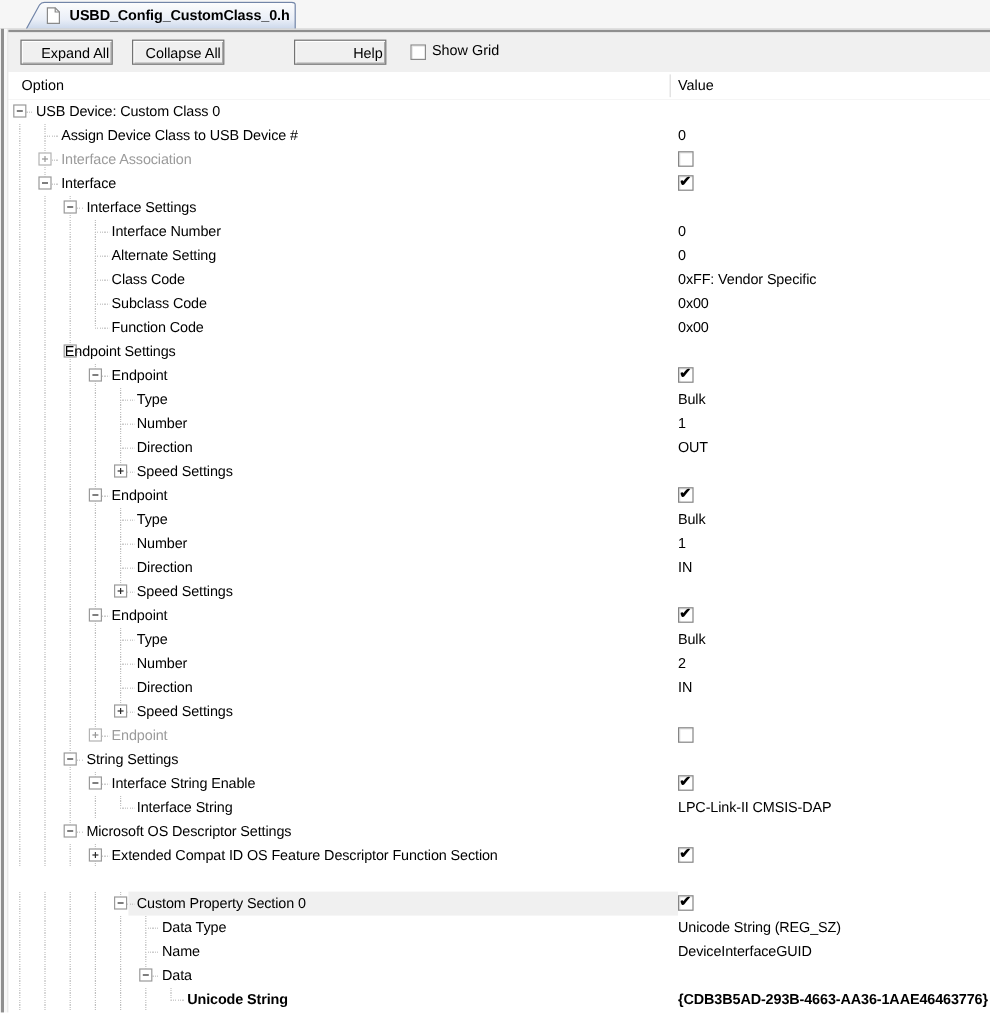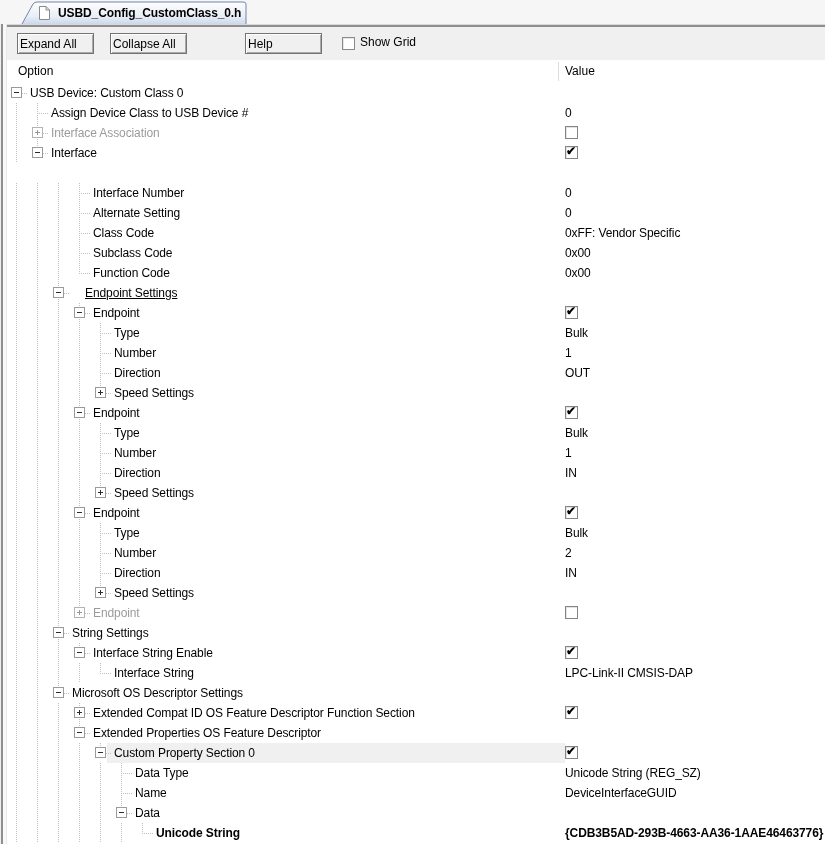--- a/index.html
+++ b/index.html
@@ -12,21 +12,21 @@
   .tab svg{position:absolute;left:0;top:0;}
   .doc-icon{position:absolute;left:17px;top:4px;width:13px;height:16px;}
   .tab-title{position:absolute;left:37px;top:5px;font-weight:bold;white-space:nowrap;letter-spacing:-0.1px;}
 
   .band{position:absolute;left:0;top:24px;width:825px;height:3px;background:#8f8f8f;border-top:1px solid #d9d9d9;box-sizing:border-box;}
 
   
   .toolbar{position:absolute;left:0;top:27px;width:825px;height:33px;background:#f0f0f0;}
   .btn{position:absolute;top:6px;height:21px;background:#f0f0f0;border:1px solid #737373;
     box-shadow:inset 1px 1px 0 #ffffff, inset -1px -1px 0 #a9a9a9;
-    font-family:"Liberation Sans",sans-serif;font-size:12px;padding:0 2px;text-align:left;color:#000;}
+    font-family:"Liberation Sans",sans-serif;font-size:12px;padding:0 2px;text-align:right;color:#000;}
   .btn.b1{left:17px;width:77px}.btn.b2{left:110px;width:77px}.btn.b3{left:245px;width:77px}
   .tcb{position:absolute;left:342px;top:10px;width:13px;height:13px;background:#fff;border:1px solid #8a8a8a;
        box-sizing:border-box;box-shadow:inset 1px 1px 0 #e7e7e7;}
   .tcb-label{position:absolute;left:360px;top:8px;white-space:nowrap;}
 
   
   .ghead{position:absolute;left:0;top:60px;width:825px;height:23px;background:#ffffff;border-bottom:1px solid #d7d7d7;box-sizing:content-box;}
   .ghead .oc{position:absolute;left:18px;top:4px;text-align:center;}
   .ghead .vc{position:absolute;left:565px;top:4px;}
   .ghead .hdiv{position:absolute;left:558px;top:2px;height:19px;width:1px;background:#dcdcdc;}
@@ -130,285 +130,296 @@
         <span class="vg" style="left: 37px; top: 0px; height: 10px;"></span>
         <span class="hg" style="left: 37px; width: 12px;"></span>
         <span class="exp" style="left: 32px;">
           <i class="h"></i>
         </span>
         <span class="lbl" style="left: 51px;">Interface</span>
         <span class="cbx">
           <span class="chk">✔</span>
         </span>
       </div>
-      <div class="row" style="top: 100px;">
-        <span class="vg" style="left: 16px; top: 0px; height: 20px;"></span>
-        <span class="vg" style="left: 37px; top: 0px; height: 20px;"></span>
-        <span class="vg" style="left: 58px; top: 0px; height: 20px;"></span>
-        <span class="vg" style="left: 79px; top: 0px; height: 10px;"></span>
-        <span class="vg" style="left: 79px; top: 10px; height: 10px;"></span>
-        <span class="hg" style="left: 79px; width: 12px;"></span>
-        <span class="lbl" style="left: 93px;">Interface Number</span>
-        <span class="val">0</span>
-      </div>
-      <div class="row" style="top: 120px;">
-        <span class="vg" style="left: 16px; top: 0px; height: 20px;"></span>
-        <span class="vg" style="left: 37px; top: 0px; height: 20px;"></span>
-        <span class="vg" style="left: 58px; top: 0px; height: 20px;"></span>
-        <span class="vg" style="left: 79px; top: 0px; height: 10px;"></span>
-        <span class="vg" style="left: 79px; top: 10px; height: 10px;"></span>
-        <span class="hg" style="left: 79px; width: 12px;"></span>
-        <span class="lbl" style="left: 93px;">Alternate Setting</span>
-        <span class="val">0</span>
-      </div>
-      <div class="row" style="top: 140px;">
-        <span class="vg" style="left: 16px; top: 0px; height: 20px;"></span>
-        <span class="vg" style="left: 37px; top: 0px; height: 20px;"></span>
-        <span class="vg" style="left: 58px; top: 0px; height: 20px;"></span>
-        <span class="vg" style="left: 79px; top: 0px; height: 10px;"></span>
-        <span class="vg" style="left: 79px; top: 10px; height: 10px;"></span>
-        <span class="hg" style="left: 79px; width: 12px;"></span>
-        <span class="lbl" style="left: 93px;">Class Code</span>
-        <span class="val">0xFF: Vendor Specific</span>
-      </div>
-      <div class="row" style="top: 160px;">
-        <span class="vg" style="left: 16px; top: 0px; height: 20px;"></span>
-        <span class="vg" style="left: 37px; top: 0px; height: 20px;"></span>
-        <span class="vg" style="left: 58px; top: 0px; height: 20px;"></span>
-        <span class="vg" style="left: 79px; top: 0px; height: 10px;"></span>
-        <span class="vg" style="left: 79px; top: 10px; height: 10px;"></span>
-        <span class="hg" style="left: 79px; width: 12px;"></span>
-        <span class="lbl" style="left: 93px;">Subclass Code</span>
-        <span class="val">0x00</span>
-      </div>
-      <div class="row" style="top: 180px;">
-        <span class="vg" style="left: 16px; top: 0px; height: 20px;"></span>
-        <span class="vg" style="left: 37px; top: 0px; height: 20px;"></span>
-        <span class="vg" style="left: 58px; top: 0px; height: 20px;"></span>
-        <span class="vg" style="left: 79px; top: 0px; height: 10px;"></span>
-        <span class="hg" style="left: 79px; width: 12px;"></span>
-        <span class="lbl" style="left: 93px;">Function Code</span>
-        <span class="val">0x00</span>
-      </div>
-      <div class="row" style="top: 200px;">
+      <div class="row" style="top: 80px;">
         <span class="vg" style="left: 16px; top: 0px; height: 20px;"></span>
         <span class="vg" style="left: 37px; top: 0px; height: 20px;"></span>
         <span class="vg" style="left: 58px; top: 0px; height: 10px;"></span>
         <span class="vg" style="left: 58px; top: 10px; height: 10px;"></span>
         <span class="hg" style="left: 58px; width: 12px;"></span>
         <span class="exp" style="left: 53px;">
           <i class="h"></i>
         </span>
-        <span class="lbl" style="left: 85px; text-decoration: underline;">Endpoint Settings</span>
-      </div>
-      <div class="row" style="top: 220px;">
-        <span class="vg" style="left: 16px; top: 0px; height: 20px;"></span>
-        <span class="vg" style="left: 37px; top: 0px; height: 20px;"></span>
-        <span class="vg" style="left: 58px; top: 0px; height: 20px;"></span>
-        <span class="vg" style="left: 79px; top: 0px; height: 10px;"></span>
-        <span class="vg" style="left: 79px; top: 10px; height: 10px;"></span>
-        <span class="hg" style="left: 79px; width: 12px;"></span>
-        <span class="exp" style="left: 74px;">
-          <i class="h"></i>
-        </span>
-        <span class="lbl" style="left: 93px;">Endpoint</span>
-        <span class="cbx">
-          <span class="chk">✔</span>
-        </span>
-      </div>
-      <div class="row" style="top: 240px;">
-        <span class="vg" style="left: 16px; top: 0px; height: 20px;"></span>
-        <span class="vg" style="left: 37px; top: 0px; height: 20px;"></span>
-        <span class="vg" style="left: 58px; top: 0px; height: 20px;"></span>
-        <span class="vg" style="left: 79px; top: 0px; height: 20px;"></span>
-        <span class="vg" style="left: 100px; top: 0px; height: 10px;"></span>
-        <span class="vg" style="left: 100px; top: 10px; height: 10px;"></span>
-        <span class="hg" style="left: 100px; width: 12px;"></span>
-        <span class="lbl" style="left: 114px;">Type</span>
-        <span class="val">Bulk</span>
-      </div>
-      <div class="row" style="top: 260px;">
-        <span class="vg" style="left: 16px; top: 0px; height: 20px;"></span>
-        <span class="vg" style="left: 37px; top: 0px; height: 20px;"></span>
-        <span class="vg" style="left: 58px; top: 0px; height: 20px;"></span>
-        <span class="vg" style="left: 79px; top: 0px; height: 20px;"></span>
-        <span class="vg" style="left: 100px; top: 0px; height: 10px;"></span>
-        <span class="vg" style="left: 100px; top: 10px; height: 10px;"></span>
-        <span class="hg" style="left: 100px; width: 12px;"></span>
-        <span class="lbl" style="left: 114px;">Number</span>
-        <span class="val">1</span>
-      </div>
-      <div class="row" style="top: 280px;">
-        <span class="vg" style="left: 16px; top: 0px; height: 20px;"></span>
-        <span class="vg" style="left: 37px; top: 0px; height: 20px;"></span>
-        <span class="vg" style="left: 58px; top: 0px; height: 20px;"></span>
-        <span class="vg" style="left: 79px; top: 0px; height: 20px;"></span>
-        <span class="vg" style="left: 100px; top: 0px; height: 10px;"></span>
-        <span class="vg" style="left: 100px; top: 10px; height: 10px;"></span>
-        <span class="hg" style="left: 100px; width: 12px;"></span>
-        <span class="lbl" style="left: 114px;">Direction</span>
-        <span class="val">OUT</span>
-      </div>
-      <div class="row" style="top: 300px;">
-        <span class="vg" style="left: 16px; top: 0px; height: 20px;"></span>
-        <span class="vg" style="left: 37px; top: 0px; height: 20px;"></span>
-        <span class="vg" style="left: 58px; top: 0px; height: 20px;"></span>
-        <span class="vg" style="left: 79px; top: 0px; height: 20px;"></span>
-        <span class="vg" style="left: 100px; top: 0px; height: 10px;"></span>
-        <span class="hg" style="left: 100px; width: 12px;"></span>
-        <span class="exp" style="left: 95px;">
-          <i class="h"></i>
-          <i class="v"></i>
-        </span>
-        <span class="lbl" style="left: 114px;">Speed Settings</span>
-      </div>
-      <div class="row" style="top: 320px;">
-        <span class="vg" style="left: 16px; top: 0px; height: 20px;"></span>
-        <span class="vg" style="left: 37px; top: 0px; height: 20px;"></span>
-        <span class="vg" style="left: 58px; top: 0px; height: 20px;"></span>
-        <span class="vg" style="left: 79px; top: 0px; height: 10px;"></span>
-        <span class="vg" style="left: 79px; top: 10px; height: 10px;"></span>
-        <span class="hg" style="left: 79px; width: 12px;"></span>
-        <span class="exp" style="left: 74px;">
-          <i class="h"></i>
-        </span>
-        <span class="lbl" style="left: 93px;">Endpoint</span>
-        <span class="cbx">
-          <span class="chk">✔</span>
-        </span>
-      </div>
-      <div class="row" style="top: 340px;">
-        <span class="vg" style="left: 16px; top: 0px; height: 20px;"></span>
-        <span class="vg" style="left: 37px; top: 0px; height: 20px;"></span>
-        <span class="vg" style="left: 58px; top: 0px; height: 20px;"></span>
-        <span class="vg" style="left: 79px; top: 0px; height: 20px;"></span>
-        <span class="vg" style="left: 100px; top: 0px; height: 10px;"></span>
-        <span class="vg" style="left: 100px; top: 10px; height: 10px;"></span>
-        <span class="hg" style="left: 100px; width: 12px;"></span>
-        <span class="lbl" style="left: 114px;">Type</span>
-        <span class="val">Bulk</span>
-      </div>
-      <div class="row" style="top: 360px;">
-        <span class="vg" style="left: 16px; top: 0px; height: 20px;"></span>
-        <span class="vg" style="left: 37px; top: 0px; height: 20px;"></span>
-        <span class="vg" style="left: 58px; top: 0px; height: 20px;"></span>
-        <span class="vg" style="left: 79px; top: 0px; height: 20px;"></span>
-        <span class="vg" style="left: 100px; top: 0px; height: 10px;"></span>
-        <span class="vg" style="left: 100px; top: 10px; height: 10px;"></span>
-        <span class="hg" style="left: 100px; width: 12px;"></span>
-        <span class="lbl" style="left: 114px;">Number</span>
-        <span class="val">1</span>
-      </div>
-      <div class="row" style="top: 380px;">
-        <span class="vg" style="left: 16px; top: 0px; height: 20px;"></span>
-        <span class="vg" style="left: 37px; top: 0px; height: 20px;"></span>
-        <span class="vg" style="left: 58px; top: 0px; height: 20px;"></span>
-        <span class="vg" style="left: 79px; top: 0px; height: 20px;"></span>
-        <span class="vg" style="left: 100px; top: 0px; height: 10px;"></span>
-        <span class="vg" style="left: 100px; top: 10px; height: 10px;"></span>
-        <span class="hg" style="left: 100px; width: 12px;"></span>
-        <span class="lbl" style="left: 114px;">Direction</span>
-        <span class="val">IN</span>
-      </div>
-      <div class="row" style="top: 400px;">
-        <span class="vg" style="left: 16px; top: 0px; height: 20px;"></span>
-        <span class="vg" style="left: 37px; top: 0px; height: 20px;"></span>
-        <span class="vg" style="left: 58px; top: 0px; height: 20px;"></span>
-        <span class="vg" style="left: 79px; top: 0px; height: 20px;"></span>
-        <span class="vg" style="left: 100px; top: 0px; height: 10px;"></span>
-        <span class="hg" style="left: 100px; width: 12px;"></span>
-        <span class="exp" style="left: 95px;">
-          <i class="h"></i>
-          <i class="v"></i>
-        </span>
-        <span class="lbl" style="left: 114px;">Speed Settings</span>
-      </div>
-      <div class="row" style="top: 420px;">
-        <span class="vg" style="left: 16px; top: 0px; height: 20px;"></span>
-        <span class="vg" style="left: 37px; top: 0px; height: 20px;"></span>
-        <span class="vg" style="left: 58px; top: 0px; height: 20px;"></span>
-        <span class="vg" style="left: 79px; top: 0px; height: 10px;"></span>
-        <span class="vg" style="left: 79px; top: 10px; height: 10px;"></span>
-        <span class="hg" style="left: 79px; width: 12px;"></span>
-        <span class="exp" style="left: 74px;">
-          <i class="h"></i>
-        </span>
-        <span class="lbl" style="left: 93px;">Endpoint</span>
-        <span class="cbx">
-          <span class="chk">✔</span>
-        </span>
-      </div>
-      <div class="row" style="top: 440px;">
-        <span class="vg" style="left: 16px; top: 0px; height: 20px;"></span>
-        <span class="vg" style="left: 37px; top: 0px; height: 20px;"></span>
-        <span class="vg" style="left: 58px; top: 0px; height: 20px;"></span>
-        <span class="vg" style="left: 79px; top: 0px; height: 20px;"></span>
-        <span class="vg" style="left: 100px; top: 0px; height: 10px;"></span>
-        <span class="vg" style="left: 100px; top: 10px; height: 10px;"></span>
-        <span class="hg" style="left: 100px; width: 12px;"></span>
-        <span class="lbl" style="left: 114px;">Type</span>
-        <span class="val">Bulk</span>
-      </div>
-      <div class="row" style="top: 460px;">
-        <span class="vg" style="left: 16px; top: 0px; height: 20px;"></span>
-        <span class="vg" style="left: 37px; top: 0px; height: 20px;"></span>
-        <span class="vg" style="left: 58px; top: 0px; height: 20px;"></span>
-        <span class="vg" style="left: 79px; top: 0px; height: 20px;"></span>
-        <span class="vg" style="left: 100px; top: 0px; height: 10px;"></span>
-        <span class="vg" style="left: 100px; top: 10px; height: 10px;"></span>
-        <span class="hg" style="left: 100px; width: 12px;"></span>
-        <span class="lbl" style="left: 114px;">Number</span>
-        <span class="val">2</span>
-      </div>
-      <div class="row" style="top: 480px;">
-        <span class="vg" style="left: 16px; top: 0px; height: 20px;"></span>
-        <span class="vg" style="left: 37px; top: 0px; height: 20px;"></span>
-        <span class="vg" style="left: 58px; top: 0px; height: 20px;"></span>
-        <span class="vg" style="left: 79px; top: 0px; height: 20px;"></span>
-        <span class="vg" style="left: 100px; top: 0px; height: 10px;"></span>
-        <span class="vg" style="left: 100px; top: 10px; height: 10px;"></span>
-        <span class="hg" style="left: 100px; width: 12px;"></span>
-        <span class="lbl" style="left: 114px;">Direction</span>
-        <span class="val">IN</span>
-      </div>
-      <div class="row" style="top: 500px;">
-        <span class="vg" style="left: 16px; top: 0px; height: 20px;"></span>
-        <span class="vg" style="left: 37px; top: 0px; height: 20px;"></span>
-        <span class="vg" style="left: 58px; top: 0px; height: 20px;"></span>
-        <span class="vg" style="left: 79px; top: 0px; height: 20px;"></span>
-        <span class="vg" style="left: 100px; top: 0px; height: 10px;"></span>
-        <span class="hg" style="left: 100px; width: 12px;"></span>
-        <span class="exp" style="left: 95px;">
-          <i class="h"></i>
-          <i class="v"></i>
-        </span>
-        <span class="lbl" style="left: 114px;">Speed Settings</span>
-      </div>
-      <div class="row dis" style="top: 520px;">
-        <span class="vg" style="left: 16px; top: 0px; height: 20px;"></span>
-        <span class="vg" style="left: 37px; top: 0px; height: 20px;"></span>
-        <span class="vg" style="left: 58px; top: 0px; height: 20px;"></span>
-        <span class="vg" style="left: 79px; top: 0px; height: 10px;"></span>
-        <span class="hg" style="left: 79px; width: 12px;"></span>
-        <span class="exp" style="left: 74px;">
-          <i class="h"></i>
-          <i class="v"></i>
-        </span>
-        <span class="lbl" style="left: 93px;">Endpoint</span>
-        <span class="cbx"></span>
-      </div>
-      <div class="row" style="top: 540px;">
+        <span class="lbl" style="left: 72px;">Interface Settings</span>
+      </div>
+      <div class="row" style="top: 100px;">
+        <span class="vg" style="left: 16px; top: 0px; height: 20px;"></span>
+        <span class="vg" style="left: 37px; top: 0px; height: 20px;"></span>
+        <span class="vg" style="left: 58px; top: 0px; height: 20px;"></span>
+        <span class="vg" style="left: 79px; top: 0px; height: 10px;"></span>
+        <span class="vg" style="left: 79px; top: 10px; height: 10px;"></span>
+        <span class="hg" style="left: 79px; width: 12px;"></span>
+        <span class="lbl" style="left: 93px;">Interface Number</span>
+        <span class="val">0</span>
+      </div>
+      <div class="row" style="top: 120px;">
+        <span class="vg" style="left: 16px; top: 0px; height: 20px;"></span>
+        <span class="vg" style="left: 37px; top: 0px; height: 20px;"></span>
+        <span class="vg" style="left: 58px; top: 0px; height: 20px;"></span>
+        <span class="vg" style="left: 79px; top: 0px; height: 10px;"></span>
+        <span class="vg" style="left: 79px; top: 10px; height: 10px;"></span>
+        <span class="hg" style="left: 79px; width: 12px;"></span>
+        <span class="lbl" style="left: 93px;">Alternate Setting</span>
+        <span class="val">0</span>
+      </div>
+      <div class="row" style="top: 140px;">
+        <span class="vg" style="left: 16px; top: 0px; height: 20px;"></span>
+        <span class="vg" style="left: 37px; top: 0px; height: 20px;"></span>
+        <span class="vg" style="left: 58px; top: 0px; height: 20px;"></span>
+        <span class="vg" style="left: 79px; top: 0px; height: 10px;"></span>
+        <span class="vg" style="left: 79px; top: 10px; height: 10px;"></span>
+        <span class="hg" style="left: 79px; width: 12px;"></span>
+        <span class="lbl" style="left: 93px;">Class Code</span>
+        <span class="val">0xFF: Vendor Specific</span>
+      </div>
+      <div class="row" style="top: 160px;">
+        <span class="vg" style="left: 16px; top: 0px; height: 20px;"></span>
+        <span class="vg" style="left: 37px; top: 0px; height: 20px;"></span>
+        <span class="vg" style="left: 58px; top: 0px; height: 20px;"></span>
+        <span class="vg" style="left: 79px; top: 0px; height: 10px;"></span>
+        <span class="vg" style="left: 79px; top: 10px; height: 10px;"></span>
+        <span class="hg" style="left: 79px; width: 12px;"></span>
+        <span class="lbl" style="left: 93px;">Subclass Code</span>
+        <span class="val">0x00</span>
+      </div>
+      <div class="row" style="top: 180px;">
+        <span class="vg" style="left: 16px; top: 0px; height: 20px;"></span>
+        <span class="vg" style="left: 37px; top: 0px; height: 20px;"></span>
+        <span class="vg" style="left: 58px; top: 0px; height: 20px;"></span>
+        <span class="vg" style="left: 79px; top: 0px; height: 10px;"></span>
+        <span class="hg" style="left: 79px; width: 12px;"></span>
+        <span class="lbl" style="left: 93px;">Function Code</span>
+        <span class="val">0x00</span>
+      </div>
+      <div class="row" style="top: 200px;">
         <span class="vg" style="left: 16px; top: 0px; height: 20px;"></span>
         <span class="vg" style="left: 37px; top: 0px; height: 20px;"></span>
         <span class="vg" style="left: 58px; top: 0px; height: 10px;"></span>
         <span class="vg" style="left: 58px; top: 10px; height: 10px;"></span>
         <span class="hg" style="left: 58px; width: 12px;"></span>
         <span class="exp" style="left: 53px;">
           <i class="h"></i>
         </span>
+        <span class="lbl" style="left: 54px;">Endpoint Settings</span>
+      </div>
+      <div class="row" style="top: 220px;">
+        <span class="vg" style="left: 16px; top: 0px; height: 20px;"></span>
+        <span class="vg" style="left: 37px; top: 0px; height: 20px;"></span>
+        <span class="vg" style="left: 58px; top: 0px; height: 20px;"></span>
+        <span class="vg" style="left: 79px; top: 0px; height: 10px;"></span>
+        <span class="vg" style="left: 79px; top: 10px; height: 10px;"></span>
+        <span class="hg" style="left: 79px; width: 12px;"></span>
+        <span class="exp" style="left: 74px;">
+          <i class="h"></i>
+        </span>
+        <span class="lbl" style="left: 93px;">Endpoint</span>
+        <span class="cbx">
+          <span class="chk">✔</span>
+        </span>
+      </div>
+      <div class="row" style="top: 240px;">
+        <span class="vg" style="left: 16px; top: 0px; height: 20px;"></span>
+        <span class="vg" style="left: 37px; top: 0px; height: 20px;"></span>
+        <span class="vg" style="left: 58px; top: 0px; height: 20px;"></span>
+        <span class="vg" style="left: 79px; top: 0px; height: 20px;"></span>
+        <span class="vg" style="left: 100px; top: 0px; height: 10px;"></span>
+        <span class="vg" style="left: 100px; top: 10px; height: 10px;"></span>
+        <span class="hg" style="left: 100px; width: 12px;"></span>
+        <span class="lbl" style="left: 114px;">Type</span>
+        <span class="val">Bulk</span>
+      </div>
+      <div class="row" style="top: 260px;">
+        <span class="vg" style="left: 16px; top: 0px; height: 20px;"></span>
+        <span class="vg" style="left: 37px; top: 0px; height: 20px;"></span>
+        <span class="vg" style="left: 58px; top: 0px; height: 20px;"></span>
+        <span class="vg" style="left: 79px; top: 0px; height: 20px;"></span>
+        <span class="vg" style="left: 100px; top: 0px; height: 10px;"></span>
+        <span class="vg" style="left: 100px; top: 10px; height: 10px;"></span>
+        <span class="hg" style="left: 100px; width: 12px;"></span>
+        <span class="lbl" style="left: 114px;">Number</span>
+        <span class="val">1</span>
+      </div>
+      <div class="row" style="top: 280px;">
+        <span class="vg" style="left: 16px; top: 0px; height: 20px;"></span>
+        <span class="vg" style="left: 37px; top: 0px; height: 20px;"></span>
+        <span class="vg" style="left: 58px; top: 0px; height: 20px;"></span>
+        <span class="vg" style="left: 79px; top: 0px; height: 20px;"></span>
+        <span class="vg" style="left: 100px; top: 0px; height: 10px;"></span>
+        <span class="vg" style="left: 100px; top: 10px; height: 10px;"></span>
+        <span class="hg" style="left: 100px; width: 12px;"></span>
+        <span class="lbl" style="left: 114px;">Direction</span>
+        <span class="val">OUT</span>
+      </div>
+      <div class="row" style="top: 300px;">
+        <span class="vg" style="left: 16px; top: 0px; height: 20px;"></span>
+        <span class="vg" style="left: 37px; top: 0px; height: 20px;"></span>
+        <span class="vg" style="left: 58px; top: 0px; height: 20px;"></span>
+        <span class="vg" style="left: 79px; top: 0px; height: 20px;"></span>
+        <span class="vg" style="left: 100px; top: 0px; height: 10px;"></span>
+        <span class="hg" style="left: 100px; width: 12px;"></span>
+        <span class="exp" style="left: 95px;">
+          <i class="h"></i>
+          <i class="v"></i>
+        </span>
+        <span class="lbl" style="left: 114px;">Speed Settings</span>
+      </div>
+      <div class="row" style="top: 320px;">
+        <span class="vg" style="left: 16px; top: 0px; height: 20px;"></span>
+        <span class="vg" style="left: 37px; top: 0px; height: 20px;"></span>
+        <span class="vg" style="left: 58px; top: 0px; height: 20px;"></span>
+        <span class="vg" style="left: 79px; top: 0px; height: 10px;"></span>
+        <span class="vg" style="left: 79px; top: 10px; height: 10px;"></span>
+        <span class="hg" style="left: 79px; width: 12px;"></span>
+        <span class="exp" style="left: 74px;">
+          <i class="h"></i>
+        </span>
+        <span class="lbl" style="left: 93px;">Endpoint</span>
+        <span class="cbx">
+          <span class="chk">✔</span>
+        </span>
+      </div>
+      <div class="row" style="top: 340px;">
+        <span class="vg" style="left: 16px; top: 0px; height: 20px;"></span>
+        <span class="vg" style="left: 37px; top: 0px; height: 20px;"></span>
+        <span class="vg" style="left: 58px; top: 0px; height: 20px;"></span>
+        <span class="vg" style="left: 79px; top: 0px; height: 20px;"></span>
+        <span class="vg" style="left: 100px; top: 0px; height: 10px;"></span>
+        <span class="vg" style="left: 100px; top: 10px; height: 10px;"></span>
+        <span class="hg" style="left: 100px; width: 12px;"></span>
+        <span class="lbl" style="left: 114px;">Type</span>
+        <span class="val">Bulk</span>
+      </div>
+      <div class="row" style="top: 360px;">
+        <span class="vg" style="left: 16px; top: 0px; height: 20px;"></span>
+        <span class="vg" style="left: 37px; top: 0px; height: 20px;"></span>
+        <span class="vg" style="left: 58px; top: 0px; height: 20px;"></span>
+        <span class="vg" style="left: 79px; top: 0px; height: 20px;"></span>
+        <span class="vg" style="left: 100px; top: 0px; height: 10px;"></span>
+        <span class="vg" style="left: 100px; top: 10px; height: 10px;"></span>
+        <span class="hg" style="left: 100px; width: 12px;"></span>
+        <span class="lbl" style="left: 114px;">Number</span>
+        <span class="val">1</span>
+      </div>
+      <div class="row" style="top: 380px;">
+        <span class="vg" style="left: 16px; top: 0px; height: 20px;"></span>
+        <span class="vg" style="left: 37px; top: 0px; height: 20px;"></span>
+        <span class="vg" style="left: 58px; top: 0px; height: 20px;"></span>
+        <span class="vg" style="left: 79px; top: 0px; height: 20px;"></span>
+        <span class="vg" style="left: 100px; top: 0px; height: 10px;"></span>
+        <span class="vg" style="left: 100px; top: 10px; height: 10px;"></span>
+        <span class="hg" style="left: 100px; width: 12px;"></span>
+        <span class="lbl" style="left: 114px;">Direction</span>
+        <span class="val">IN</span>
+      </div>
+      <div class="row" style="top: 400px;">
+        <span class="vg" style="left: 16px; top: 0px; height: 20px;"></span>
+        <span class="vg" style="left: 37px; top: 0px; height: 20px;"></span>
+        <span class="vg" style="left: 58px; top: 0px; height: 20px;"></span>
+        <span class="vg" style="left: 79px; top: 0px; height: 20px;"></span>
+        <span class="vg" style="left: 100px; top: 0px; height: 10px;"></span>
+        <span class="hg" style="left: 100px; width: 12px;"></span>
+        <span class="exp" style="left: 95px;">
+          <i class="h"></i>
+          <i class="v"></i>
+        </span>
+        <span class="lbl" style="left: 114px;">Speed Settings</span>
+      </div>
+      <div class="row" style="top: 420px;">
+        <span class="vg" style="left: 16px; top: 0px; height: 20px;"></span>
+        <span class="vg" style="left: 37px; top: 0px; height: 20px;"></span>
+        <span class="vg" style="left: 58px; top: 0px; height: 20px;"></span>
+        <span class="vg" style="left: 79px; top: 0px; height: 10px;"></span>
+        <span class="vg" style="left: 79px; top: 10px; height: 10px;"></span>
+        <span class="hg" style="left: 79px; width: 12px;"></span>
+        <span class="exp" style="left: 74px;">
+          <i class="h"></i>
+        </span>
+        <span class="lbl" style="left: 93px;">Endpoint</span>
+        <span class="cbx">
+          <span class="chk">✔</span>
+        </span>
+      </div>
+      <div class="row" style="top: 440px;">
+        <span class="vg" style="left: 16px; top: 0px; height: 20px;"></span>
+        <span class="vg" style="left: 37px; top: 0px; height: 20px;"></span>
+        <span class="vg" style="left: 58px; top: 0px; height: 20px;"></span>
+        <span class="vg" style="left: 79px; top: 0px; height: 20px;"></span>
+        <span class="vg" style="left: 100px; top: 0px; height: 10px;"></span>
+        <span class="vg" style="left: 100px; top: 10px; height: 10px;"></span>
+        <span class="hg" style="left: 100px; width: 12px;"></span>
+        <span class="lbl" style="left: 114px;">Type</span>
+        <span class="val">Bulk</span>
+      </div>
+      <div class="row" style="top: 460px;">
+        <span class="vg" style="left: 16px; top: 0px; height: 20px;"></span>
+        <span class="vg" style="left: 37px; top: 0px; height: 20px;"></span>
+        <span class="vg" style="left: 58px; top: 0px; height: 20px;"></span>
+        <span class="vg" style="left: 79px; top: 0px; height: 20px;"></span>
+        <span class="vg" style="left: 100px; top: 0px; height: 10px;"></span>
+        <span class="vg" style="left: 100px; top: 10px; height: 10px;"></span>
+        <span class="hg" style="left: 100px; width: 12px;"></span>
+        <span class="lbl" style="left: 114px;">Number</span>
+        <span class="val">2</span>
+      </div>
+      <div class="row" style="top: 480px;">
+        <span class="vg" style="left: 16px; top: 0px; height: 20px;"></span>
+        <span class="vg" style="left: 37px; top: 0px; height: 20px;"></span>
+        <span class="vg" style="left: 58px; top: 0px; height: 20px;"></span>
+        <span class="vg" style="left: 79px; top: 0px; height: 20px;"></span>
+        <span class="vg" style="left: 100px; top: 0px; height: 10px;"></span>
+        <span class="vg" style="left: 100px; top: 10px; height: 10px;"></span>
+        <span class="hg" style="left: 100px; width: 12px;"></span>
+        <span class="lbl" style="left: 114px;">Direction</span>
+        <span class="val">IN</span>
+      </div>
+      <div class="row" style="top: 500px;">
+        <span class="vg" style="left: 16px; top: 0px; height: 20px;"></span>
+        <span class="vg" style="left: 37px; top: 0px; height: 20px;"></span>
+        <span class="vg" style="left: 58px; top: 0px; height: 20px;"></span>
+        <span class="vg" style="left: 79px; top: 0px; height: 20px;"></span>
+        <span class="vg" style="left: 100px; top: 0px; height: 10px;"></span>
+        <span class="hg" style="left: 100px; width: 12px;"></span>
+        <span class="exp" style="left: 95px;">
+          <i class="h"></i>
+          <i class="v"></i>
+        </span>
+        <span class="lbl" style="left: 114px;">Speed Settings</span>
+      </div>
+      <div class="row dis" style="top: 520px;">
+        <span class="vg" style="left: 16px; top: 0px; height: 20px;"></span>
+        <span class="vg" style="left: 37px; top: 0px; height: 20px;"></span>
+        <span class="vg" style="left: 58px; top: 0px; height: 20px;"></span>
+        <span class="vg" style="left: 79px; top: 0px; height: 10px;"></span>
+        <span class="hg" style="left: 79px; width: 12px;"></span>
+        <span class="exp" style="left: 74px;">
+          <i class="h"></i>
+          <i class="v"></i>
+        </span>
+        <span class="lbl" style="left: 93px;">Endpoint</span>
+        <span class="cbx"></span>
+      </div>
+      <div class="row" style="top: 540px;">
+        <span class="vg" style="left: 16px; top: 0px; height: 20px;"></span>
+        <span class="vg" style="left: 37px; top: 0px; height: 20px;"></span>
+        <span class="vg" style="left: 58px; top: 0px; height: 10px;"></span>
+        <span class="vg" style="left: 58px; top: 10px; height: 10px;"></span>
+        <span class="hg" style="left: 58px; width: 12px;"></span>
+        <span class="exp" style="left: 53px;">
+          <i class="h"></i>
+        </span>
         <span class="lbl" style="left: 72px;">String Settings</span>
       </div>
       <div class="row" style="top: 560px;">
         <span class="vg" style="left: 16px; top: 0px; height: 20px;"></span>
         <span class="vg" style="left: 37px; top: 0px; height: 20px;"></span>
         <span class="vg" style="left: 58px; top: 0px; height: 20px;"></span>
         <span class="vg" style="left: 79px; top: 0px; height: 10px;"></span>
         <span class="hg" style="left: 79px; width: 12px;"></span>
         <span class="exp" style="left: 74px;">
           <i class="h"></i>
@@ -446,31 +457,20 @@
         <span class="vg" style="left: 79px; top: 10px; height: 10px;"></span>
         <span class="hg" style="left: 79px; width: 12px;"></span>
         <span class="exp" style="left: 74px;">
           <i class="h"></i>
           <i class="v"></i>
         </span>
         <span class="lbl" style="left: 93px;">Extended Compat ID OS Feature Descriptor Function Section</span>
         <span class="cbx">
           <span class="chk">✔</span>
         </span>
-      </div>
-      <div class="row" style="top: 640px;">
-        <span class="vg" style="left: 16px; top: 0px; height: 20px;"></span>
-        <span class="vg" style="left: 37px; top: 0px; height: 20px;"></span>
-        <span class="vg" style="left: 58px; top: 0px; height: 20px;"></span>
-        <span class="vg" style="left: 79px; top: 0px; height: 10px;"></span>
-        <span class="hg" style="left: 79px; width: 12px;"></span>
-        <span class="exp" style="left: 74px;">
-          <i class="h"></i>
-        </span>
-        <span class="lbl" style="left: 93px;">Extended Properties OS Feature Descriptor</span>
       </div>
       <div class="row" style="top: 660px;">
         <div class="hl"></div>
         <span class="vg" style="left: 16px; top: 0px; height: 20px;"></span>
         <span class="vg" style="left: 37px; top: 0px; height: 20px;"></span>
         <span class="vg" style="left: 58px; top: 0px; height: 20px;"></span>
         <span class="vg" style="left: 79px; top: 0px; height: 20px;"></span>
         <span class="vg" style="left: 100px; top: 0px; height: 10px;"></span>
         <span class="hg" style="left: 100px; width: 12px;"></span>
         <span class="exp" style="left: 95px;">

